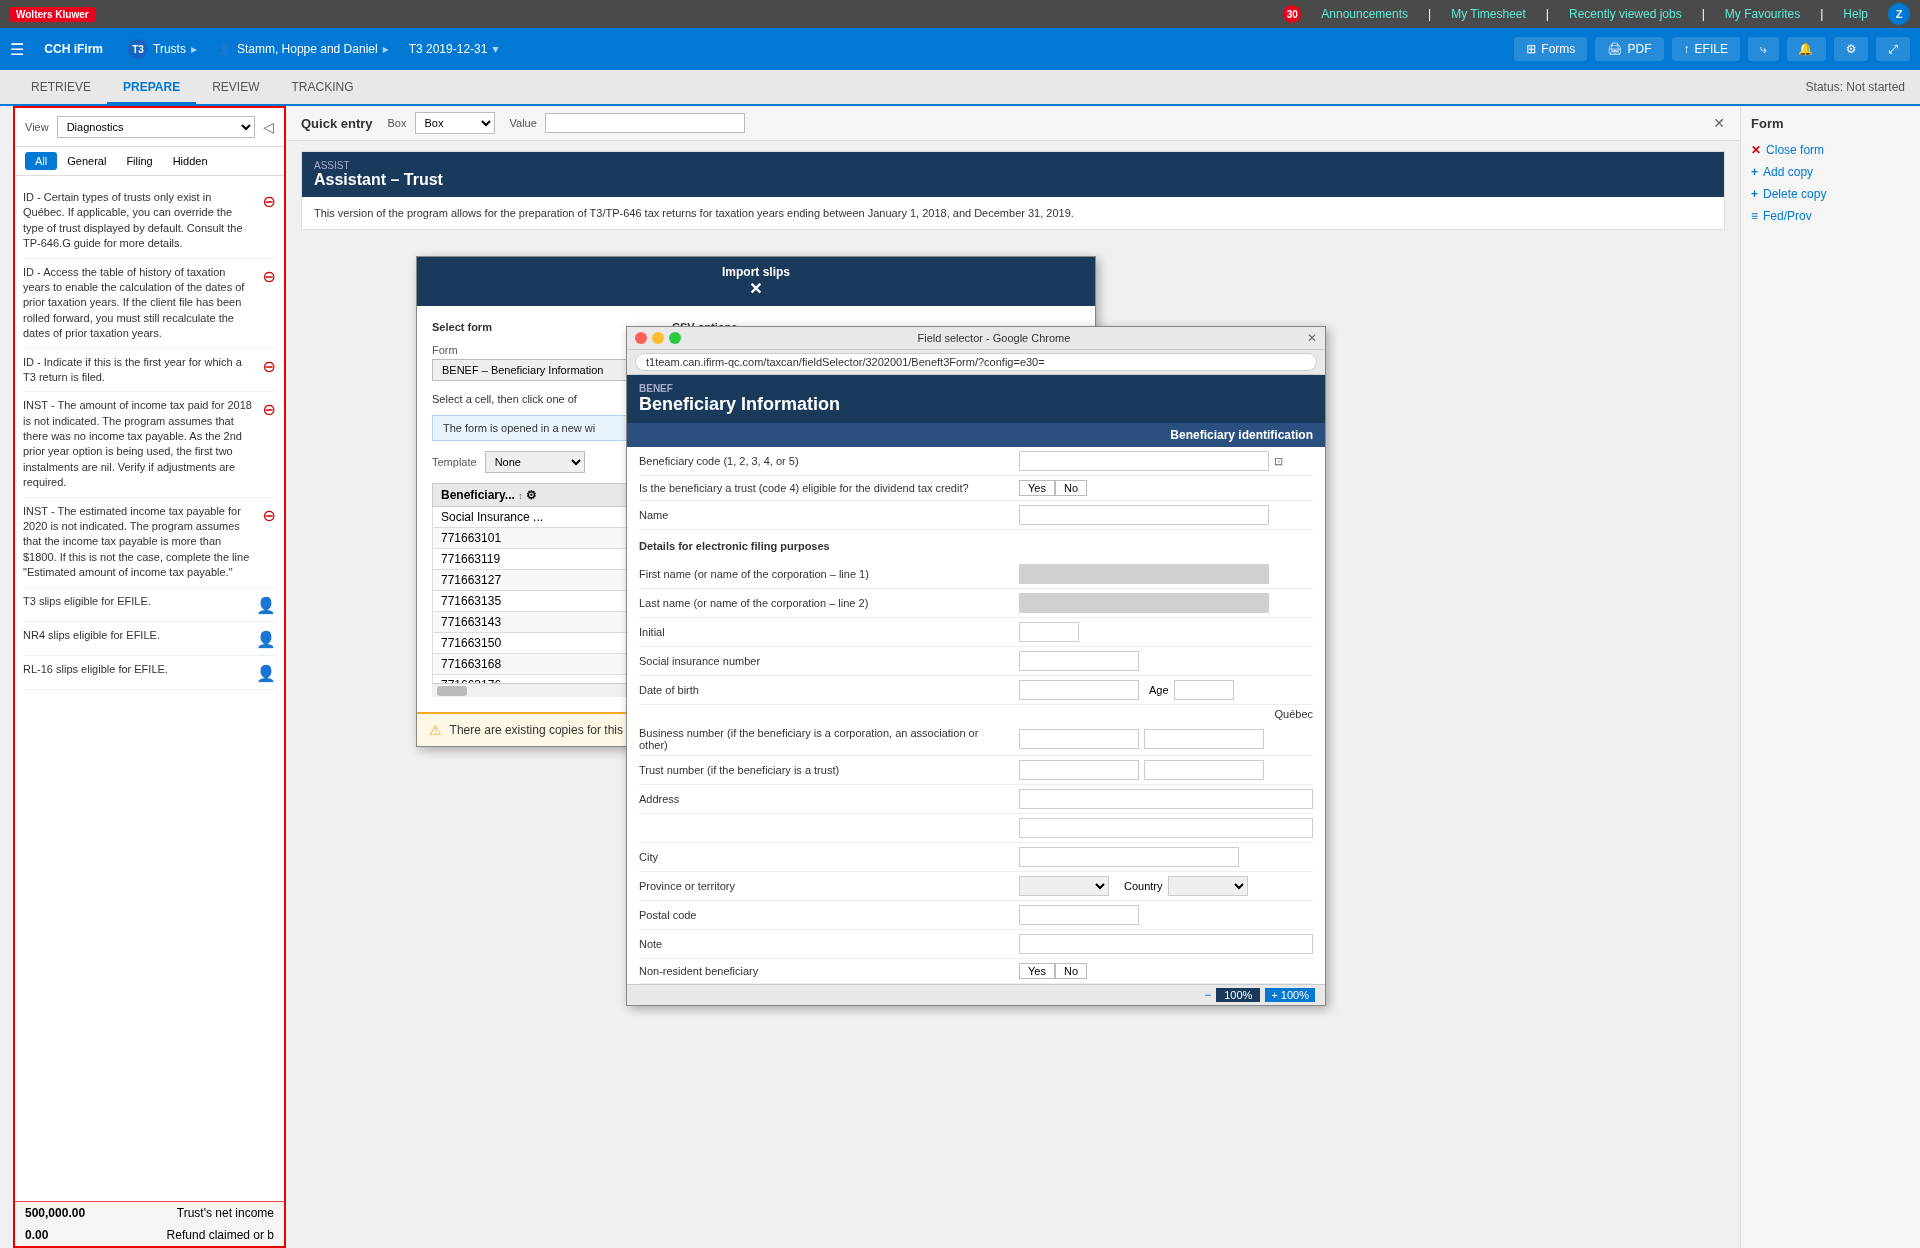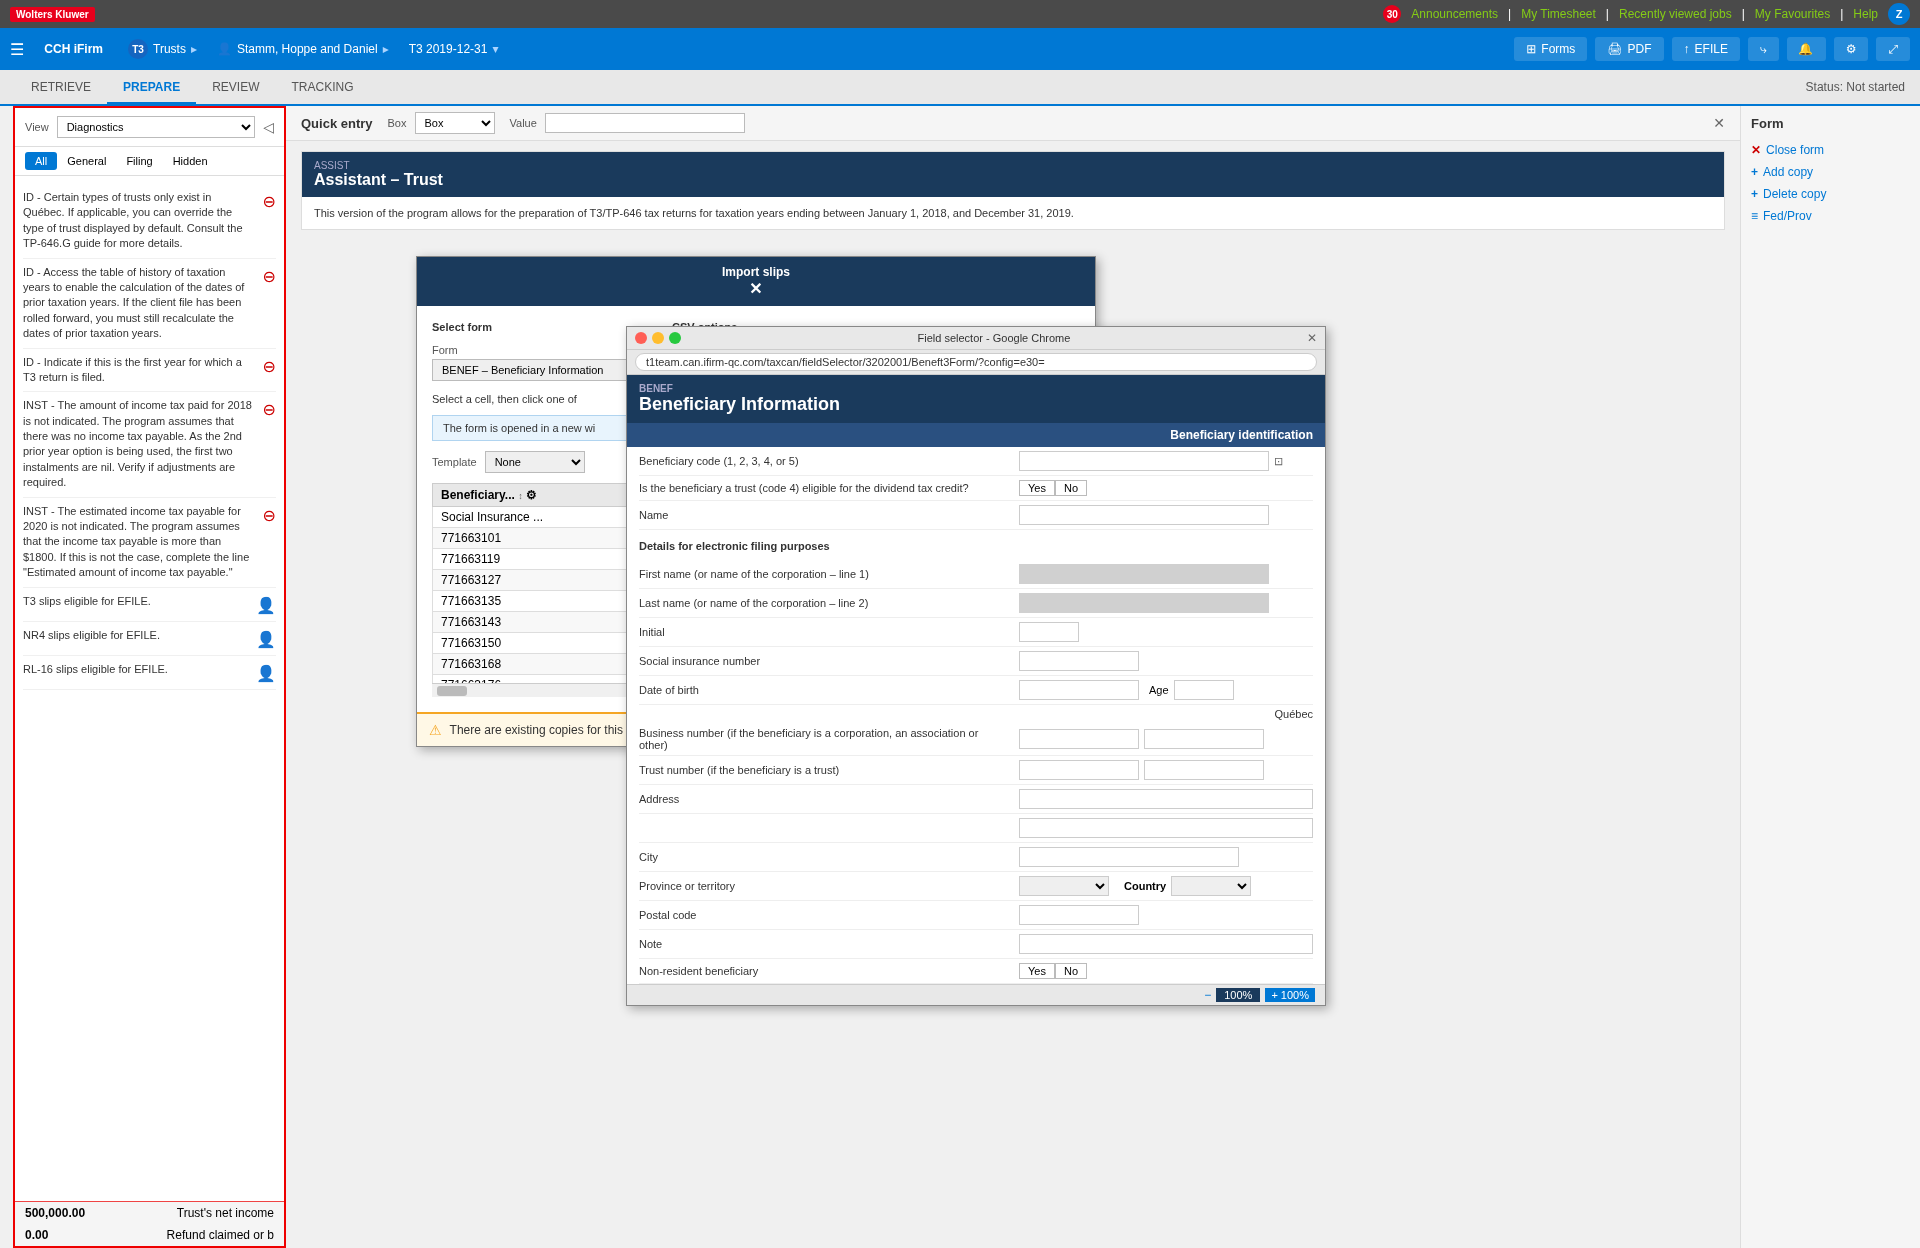--- a/index.html
+++ b/index.html
@@ -9,24 +9,24 @@
     .top-bar {
       background: #4a4a4a;
       height: 28px;
       display: flex;
       align-items: center;
       justify-content: space-between;
       padding: 0 10px;
       color: #fff;
     }
     .top-bar-left { display: flex; align-items: center; gap: 15px; }
-    .top-bar-right { display: flex; align-items: center; gap: 10px; font-size: 11px; }
+    .top-bar-right { display: flex; align-items: center; gap: 20px; font-size: 11px; }
     .wk-logo { background: #e8001c; color: #fff; font-weight: bold; font-size: 10px; padding: 2px 6px; border-radius: 2px; }
     .announcement-badge { background: #e8001c; color: #fff; border-radius: 50%; width: 18px; height: 18px; display: flex; align-items: center; justify-content: center; font-size: 10px; font-weight: bold; }
-    .top-bar-right a { color: #84cc16; text-decoration: none; cursor: pointer; }
+    .top-bar-right a { color: #5eead4; text-decoration: none; cursor: pointer; }
     .user-circle { background: #0078d4; color: #fff; border-radius: 50%; width: 22px; height: 22px; display: flex; align-items: center; justify-content: center; font-weight: bold; font-size: 11px; }
 
     
     .nav-bar {
       background: #0078d4;
       height: 42px;
       display: flex;
       align-items: center;
       padding: 0 10px;
       gap: 5px;
@@ -670,21 +670,21 @@
           </div>
 
           <div class="benef-row">
             <span class="benef-label">City</span>
             <input class="benef-input" type="text" style="width: 220px;">
           </div>
 
           <div class="benef-row">
             <span class="benef-label">Province or territory</span>
             <select class="benef-select" style="width:90px;"></select>
-            <span style="margin-left:15px;font-size:11px;font-weight:bold;">Country</span>
+            <span style="margin-left:15px;font-size:11px;">Country</span>
             <select class="benef-select" style="width:80px;margin-left:5px;"></select>
           </div>
 
           <div class="benef-row">
             <span class="benef-label">Postal code</span>
             <input class="benef-input benef-input-med" type="text" style="">
           </div>
 
 
           <div class="benef-row">

